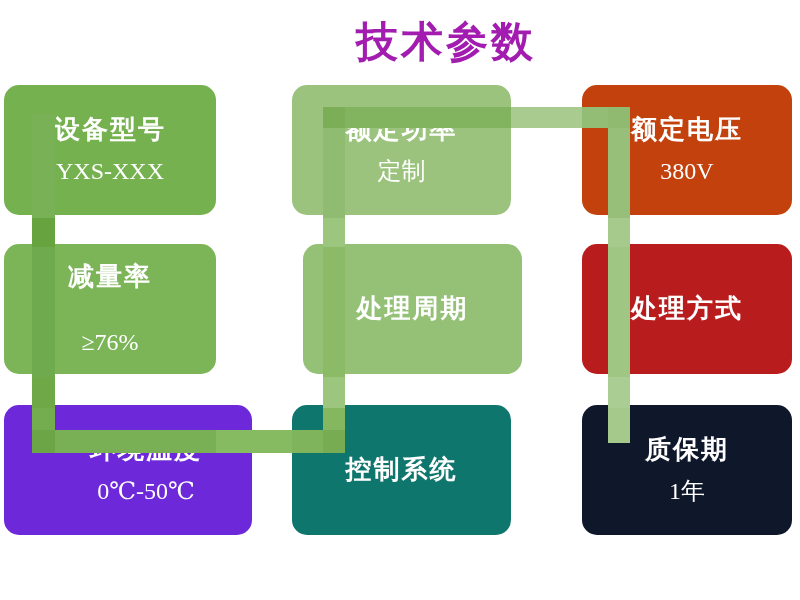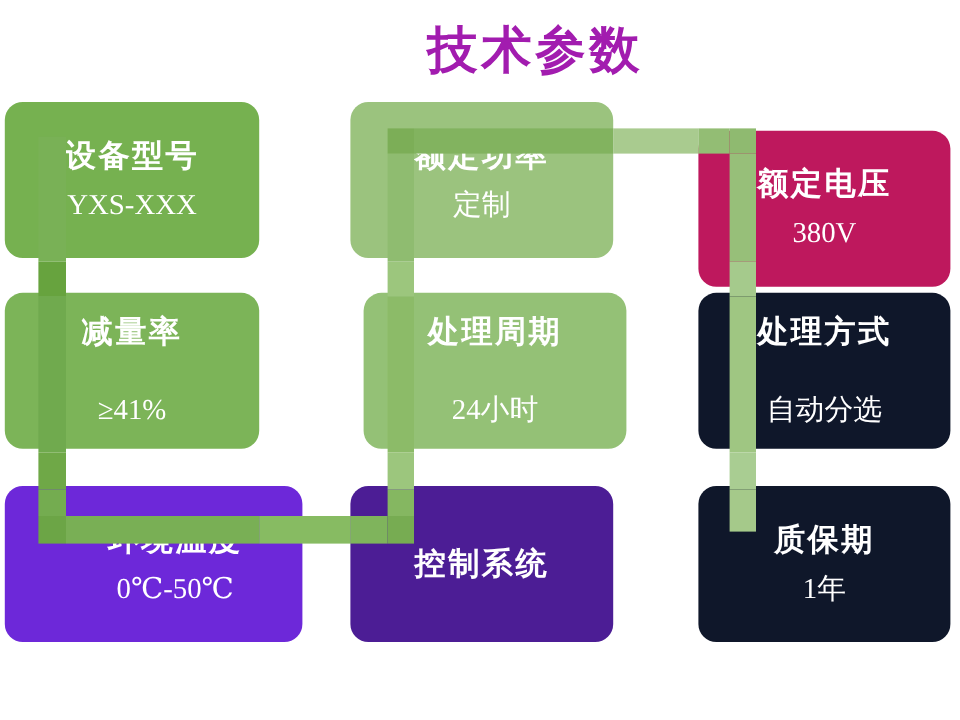--- a/index.html
+++ b/index.html
@@ -91,45 +91,43 @@
       <div class="seg" style="left: 608px; top: 377px; width: 22px; height: 31px; background: rgb(169, 205, 146);"></div>
       <div class="seg" style="left: 608px; top: 408px; width: 22px; height: 35px; background: rgb(165, 201, 138);"></div>
     </div>
 
   <div class="card c1 r1" style="background-color: rgb(118, 177, 80);">
     <div class="label">设备型号</div>
     <div class="value">YXS-XXX</div>
   </div>
   <div class="card c1 r2" style="background-color: rgb(124, 180, 88);">
     <div class="label">减量率</div>
-    <div class="value">≥41%</div>
+    <div class="value">≥76%</div>
   </div>
   <div class="card c1 r3" style="background-color: #6d28d9; padding-left: 36px;">
     <div class="label">环境温度</div>
     <div class="value">0℃-50℃</div>
   </div>
 
   <div class="card c2 r1" style="background-color: rgb(155, 195, 126);">
     <div class="label">额定功率</div>
     <div class="value">定制</div>
   </div>
   <div class="card c2 r2" style="background-color: rgb(148, 193, 118); margin-left: 11px;">
     <div class="label">处理周期</div>
-    <div class="value">24小时</div>
   </div>
-  <div class="card c2 r3" style="background-color: #4c1d95;">
+  <div class="card c2 r3" style="background-color: #0f766e;">
     <div class="label">控制系统</div>
   </div>
 
-  <div class="card c3 r1" style="background-color: #be185d; margin-top: 24px;">
+  <div class="card c3 r1" style="background-color: #c2410c;">
     <div class="label">额定电压</div>
     <div class="value">380V</div>
   </div>
-  <div class="card c3 r2" style="background-color: #0f172a;">
+  <div class="card c3 r2" style="background-color: #b91c1c;">
     <div class="label">处理方式</div>
-    <div class="value">自动分选</div>
   </div>
   <div class="card c3 r3" style="background-color: #0f172a;">
     <div class="label">质保期</div>
     <div class="value">1年</div>
   </div>
 
 </div>
 
 </body></html>

